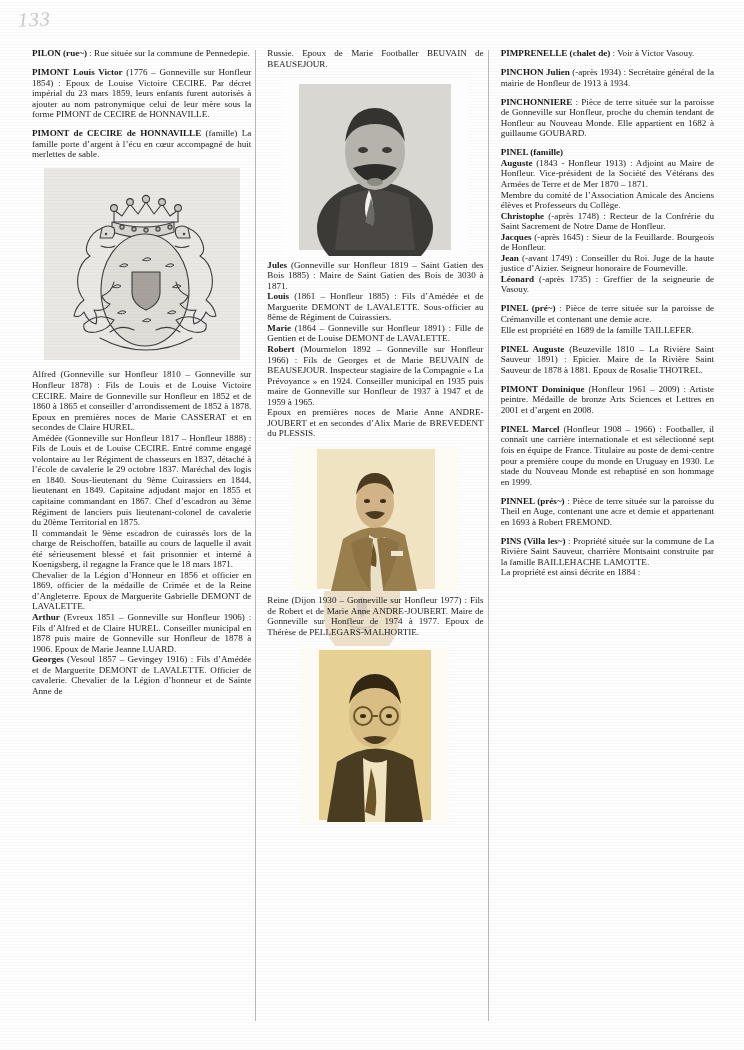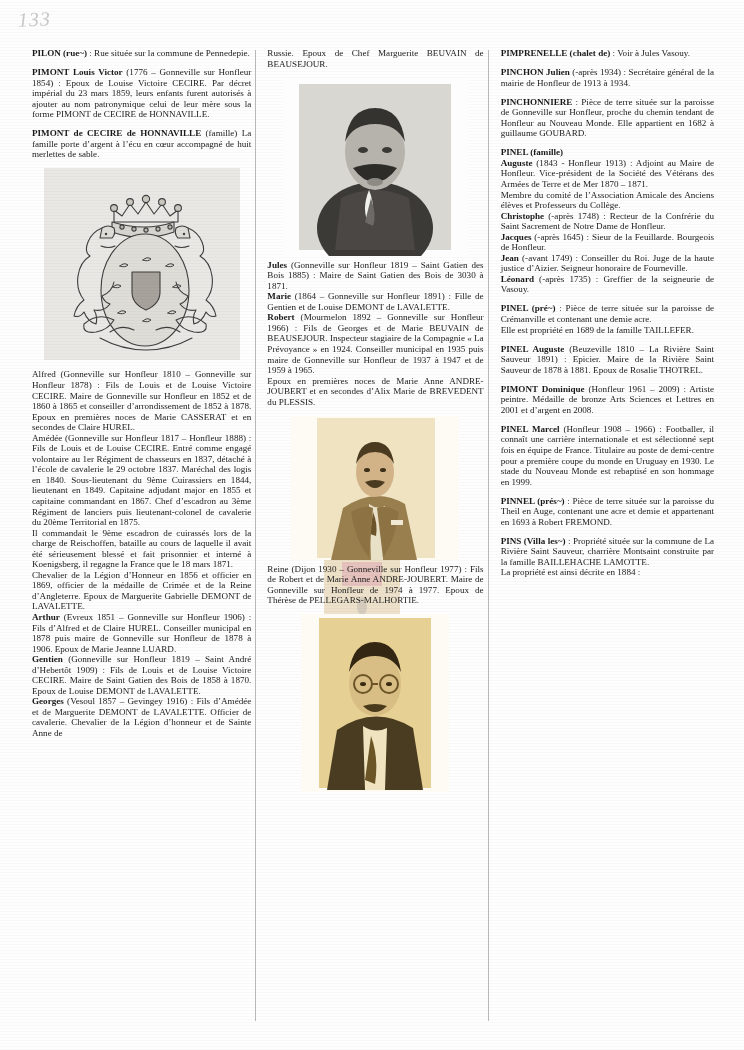--- a/index.html
+++ b/index.html
@@ -181,23 +181,20 @@
       <p class="sub">
         <span>Il commandait le 9ème escadron de cuirassés lors de la charge de Reischoffen, bataille au cours de laquelle il avait été sérieusement blessé et fait prisonnier et interné à Koenigsberg, il regagne la France que le 18 mars 1871.</span>
       </p>
       <p class="sub">
         <span>Chevalier de la Légion d’Honneur en 1856 et officier en 1869, officier de la médaille de Crimée et de la Reine d’Angleterre. Epoux de Marguerite Gabrielle DEMONT de LAVALETTE.</span>
       </p>
       <p class="sub">
         <b>Arthur</b><span> (Evreux 1851 – Gonneville sur Honfleur 1906) : Fils d’Alfred et de Claire HUREL. Conseiller municipal en 1878 puis maire de Gonneville sur Honfleur de 1878 à 1906. Epoux de Marie Jeanne LUARD.</span>
       </p>
       <p class="sub">
-        <b>Gentien</b><span> (Gonneville sur Honfleur 1819 – Saint André d’Hebertôt 1909) : Fils de Louis et de Louise Victoire CECIRE. Maire de Saint Gatien des Bois de 1858 à 1870. Epoux de Louise DEMONT de LAVALETTE.</span>
-      </p>
-      <p class="sub">
         <b>Georges</b><span> (Vesoul 1857 – Gevingey 1916) : Fils d’Amédée et de Marguerite DEMONT de LAVALETTE. Officier de cavalerie. Chevalier de la Légion d’honneur et de Sainte Anne de</span>
       </p>
 
     </div>
 
     <div class="rule"></div>
 
     <div class="col c2">
 
       <div class="watermark">
@@ -207,41 +204,44 @@
           <path d="M10 34 h76 v34 h-76 Z" fill="#c9a24a"></path>
           <path d="M28 44 h40 v24 h-40 Z" fill="#b03a2e"></path>
           <path d="M10 68 h76 v28 q0 34 -38 50 q-38 -16 -38 -50 Z" fill="#c8a257"></path>
           <path d="M48 78 q10 10 0 22 q-10 -12 0 -22 Z" fill="#7b5a2a"></path>
           <path d="M30 104 q18 10 36 0 q-18 16 -36 0 Z" fill="#7b5a2a"></path>
         </svg>
       </div>
 
       <div class="col2inner">
 
-        <p class="entry">Russie. Epoux de Chef Marguerite BEUVAIN de BEAUSEJOUR.</p>
+        <p class="entry">Russie. Epoux de Marie Footballer BEUVAIN de BEAUSEJOUR.</p>
 
         <div class="photo photo-bw">
           <svg viewBox="0 0 185 178" width="185" height="178">
             <rect width="185" height="178" fill="#fdfdfd"></rect>
             <rect x="16" y="6" width="152" height="166" fill="#d9d7d2"></rect>
             <ellipse cx="92" cy="150" rx="58" ry="46" fill="#3c3a37"></ellipse>
             <path d="M58 120 q34 -16 68 0 l6 52 h-80 Z" fill="#4a4744"></path>
             <path d="M86 112 q8 20 0 34 q-8 -14 0 -34 Z" fill="#f2f1ee"></path>
             <path d="M88 120 q6 18 2 28 l-8 -4 Z" fill="#6c6a66"></path>
             <ellipse cx="92" cy="74" rx="30" ry="38" fill="#b6b3ad"></ellipse>
             <path d="M62 64 q4 -34 30 -34 q26 0 30 34 q-8 -18 -30 -18 q-22 0 -30 18 Z" fill="#35332f"></path>
             <ellipse cx="80" cy="72" rx="5" ry="3" fill="#3a3835"></ellipse>
             <ellipse cx="104" cy="72" rx="5" ry="3" fill="#3a3835"></ellipse>
             <path d="M70 90 q22 -8 44 0 q-10 14 -22 14 q-12 0 -22 -14 Z" fill="#2e2c29"></path>
             <ellipse cx="92" cy="104" rx="8" ry="4" fill="#8d8a84"></ellipse>
           </svg>
         </div>
 
         <p class="sub">
           <b>Jules</b><span> (Gonneville sur Honfleur 1819 – Saint Gatien des Bois 1885) : Maire de Saint Gatien des Bois de 3030 à 1871.</span>
+        </p>
+        <p class="sub">
+          <b>Louis</b><span> (1861 – Honfleur 1885) : Fils d’Amédée et de Marguerite DEMONT de LAVALETTE. Sous-officier au 8ème de Régiment de Cuirassiers.</span>
         </p>
         <p class="sub">
           <b>Marie</b><span> (1864 – Gonneville sur Honfleur 1891) : Fille de Gentien et de Louise DEMONT de LAVALETTE.</span>
         </p>
         <p class="sub">
           <b>Robert</b><span> (Mourmelon 1892 – Gonneville sur Honfleur 1966) : Fils de Georges et de Marie BEUVAIN de BEAUSEJOUR. Inspecteur stagiaire de la Compagnie « La Prévoyance » en 1924. Conseiller municipal en 1935 puis maire de Gonneville sur Honfleur de 1937 à 1947 et de 1959 à 1965.</span>
         </p>
         <p class="entry">
           <span>Epoux en premières noces de Marie Anne ANDRE-JOUBERT et en secondes d’Alix Marie de BREVEDENT du PLESSIS.</span>
         </p>
@@ -287,21 +287,21 @@
         </div>
 
       </div>
     </div>
 
     <div class="rule"></div>
 
     <div class="col c3">
 
       <p class="entry">
-        <b>PIMPRENELLE (chalet de)</b><span> : Voir à Jules Vasouy.</span>
+        <b>PIMPRENELLE (chalet de)</b><span> : Voir à Victor Vasouy.</span>
       </p>
       <p class="entry">
         <b>PINCHON Julien</b><span> (-après 1934) : Secrétaire général de la mairie de Honfleur de 1913 à 1934.</span>
       </p>
       <p class="entry">
         <b>PINCHONNIERE</b><span> : Pièce de terre située sur la paroisse de Gonneville sur Honfleur, proche du chemin tendant de Honfleur au Nouveau Monde. Elle appartient en 1682 à guillaume GOUBARD.</span>
       </p>
 
       <p class="sub">
         <b>PINEL (famille)</b>

